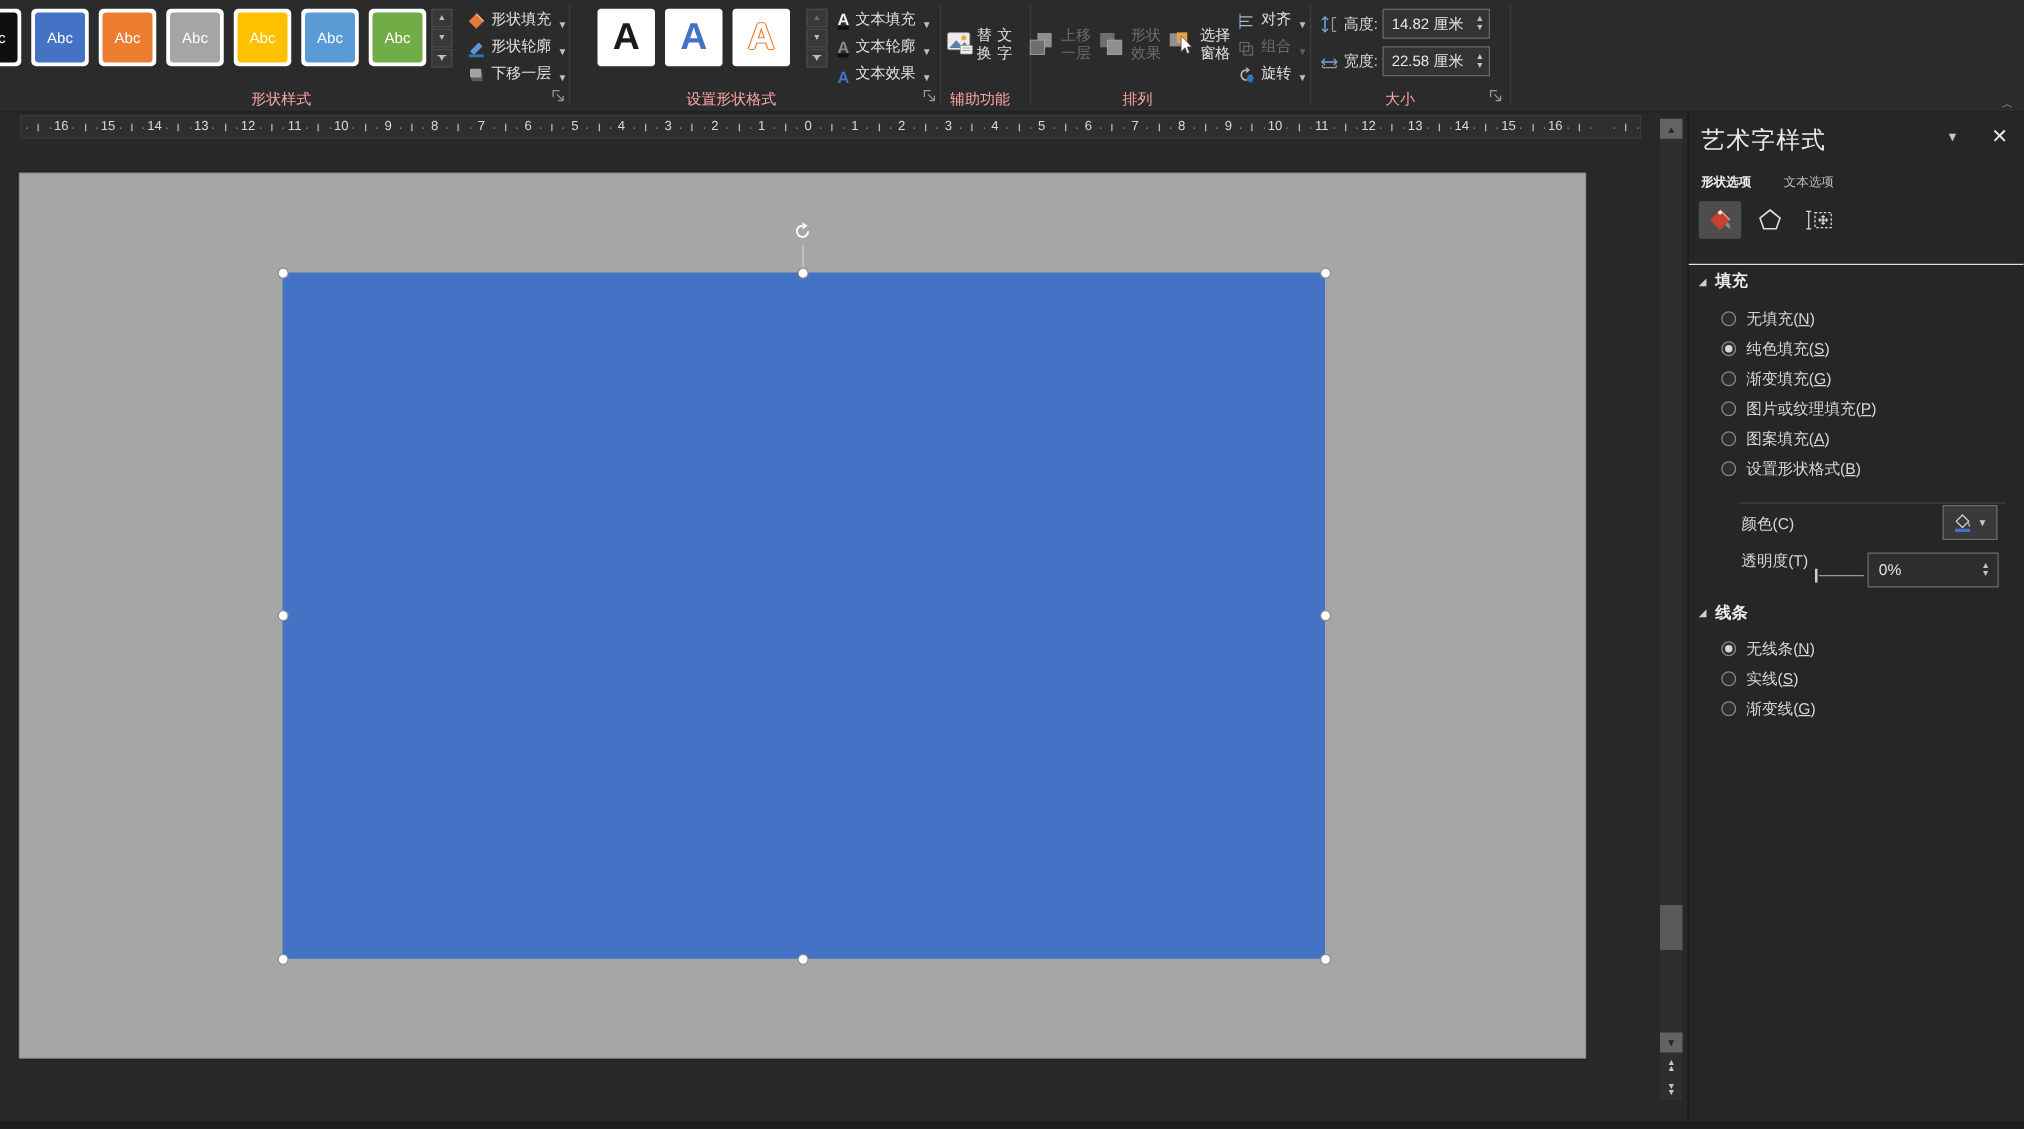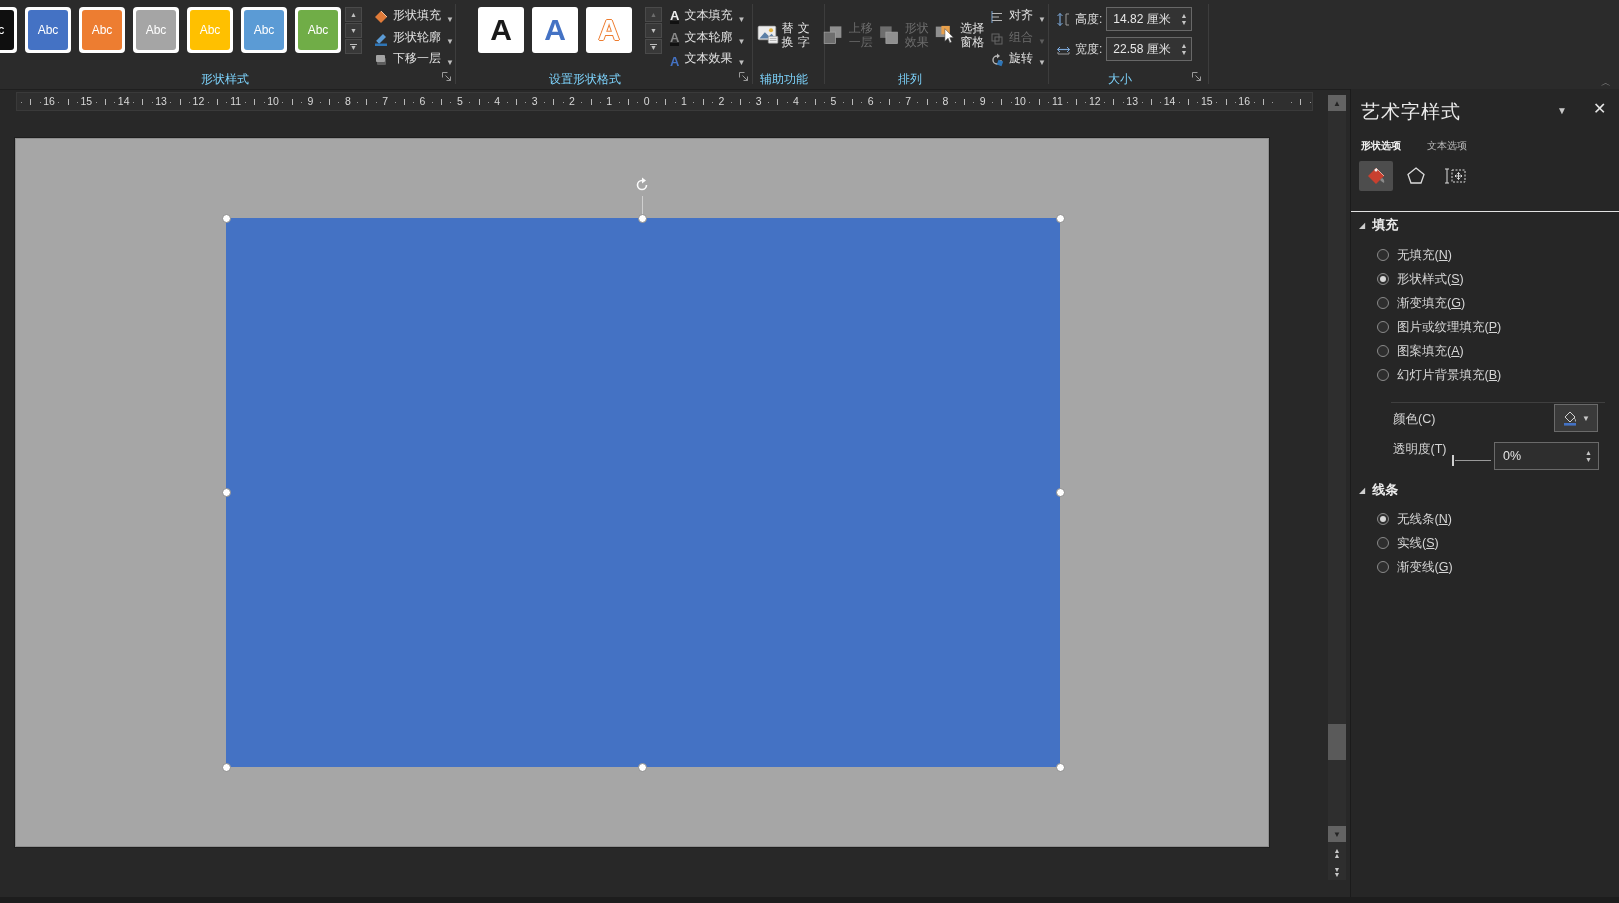--- a/index.html
+++ b/index.html
@@ -4,21 +4,21 @@
 <style>
   html,body{margin:0;padding:0;background:#1b1b1b;}
   #app{position:relative;width:1619px;height:903px;overflow:hidden;
        background:#282828;font-family:"Liberation Sans",sans-serif;
        -webkit-font-smoothing:antialiased;color:#e0e0e0;}
 
   
   .ribbon{position:absolute;left:0;top:0;width:1619px;height:89px;background:#2b2b2b;
           border-bottom:1px solid #1f1f1f;overflow:hidden;}
   .vsep{position:absolute;top:4px;width:1px;height:80px;background:#3d3d3d;}
-  .group-label{position:absolute;top:71px;font-size:12px;color:#7dd3fc;text-align:center;}
+  .group-label{position:absolute;top:71px;font-size:12px;color:#fca5a5;text-align:center;}
   .launcher{position:absolute;width:14px;height:14px;cursor:pointer;}
   .launcher svg{display:block;}
   .swatch{position:absolute;top:7px;width:46px;height:46px;background:#fff;border-radius:4px;
           box-sizing:border-box;padding:3px;cursor:pointer;}
   .swatch-inner{width:100%;height:100%;border-radius:3px;display:flex;align-items:center;
           justify-content:center;font-size:12px;color:#fff;}
   .gal-col{position:absolute;width:17px;display:flex;flex-direction:column;gap:1px;}
   .gal-btn{height:15px;background:#383838;border:1px solid #4a4a4a;box-sizing:border-box;
           display:flex;align-items:center;justify-content:center;font-size:7px;color:#c0c0c0;
           flex-direction:column;line-height:5px;cursor:pointer;}
@@ -523,37 +523,37 @@
       <span class="sect-tri">◢</span>
       <span class="sect-title">填充</span>
     </div>
 
     <div class="radio-row" style="top:158px">
       <span class="radio"></span>
       <span class="radio-lbl"><span>无填充(</span><span class="ak">N</span><span>)</span></span>
     </div>
     <div class="radio-row" style="top:182px">
       <span class="radio on"></span>
-      <span class="radio-lbl"><span>形状样式(</span><span class="ak">S</span><span>)</span></span>
+      <span class="radio-lbl"><span>纯色填充(</span><span class="ak">S</span><span>)</span></span>
     </div>
     <div class="radio-row" style="top:206px">
       <span class="radio"></span>
       <span class="radio-lbl"><span>渐变填充(</span><span class="ak">G</span><span>)</span></span>
     </div>
     <div class="radio-row" style="top:230px">
       <span class="radio"></span>
       <span class="radio-lbl"><span>图片或纹理填充(</span><span class="ak">P</span><span>)</span></span>
     </div>
     <div class="radio-row" style="top:254px">
       <span class="radio"></span>
       <span class="radio-lbl"><span>图案填充(</span><span class="ak">A</span><span>)</span></span>
     </div>
     <div class="radio-row" style="top:278px">
       <span class="radio"></span>
-      <span class="radio-lbl"><span>幻灯片背景填充(</span><span class="ak">B</span><span>)</span></span>
+      <span class="radio-lbl"><span>设置形状格式(</span><span class="ak">B</span><span>)</span></span>
     </div>
 
     <div class="thin-sep"></div>
 
     <div class="prop-lbl" style="left:42px;top:322px">
       <span>颜色(</span><span class="ak">C</span><span>)</span>
     </div>
     <div class="color-btn">
       <svg width="16" height="15" viewBox="0 0 16 15">
           <path d="M8 1 L13 6 L8 11 L3 6 Z" fill="none" stroke="#d0d0d0"></path>

